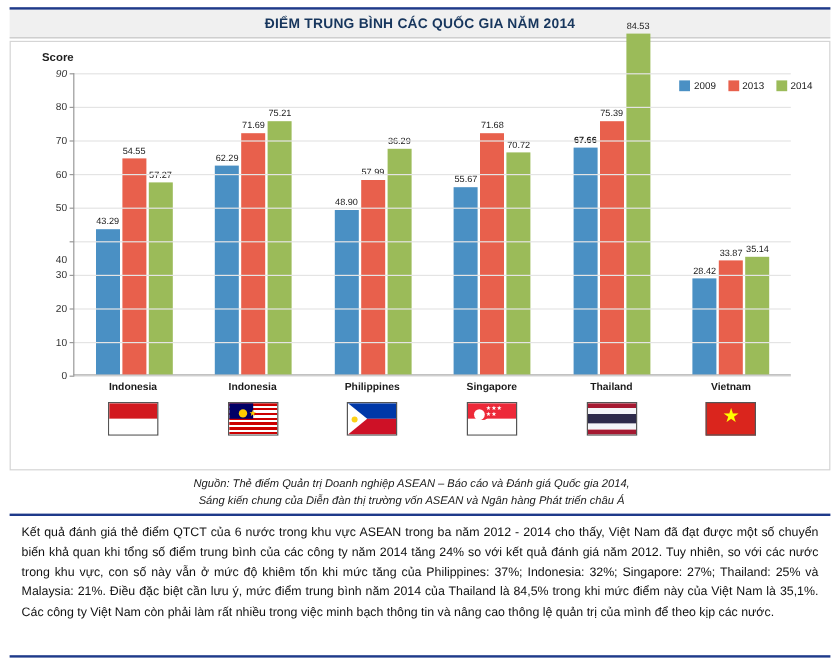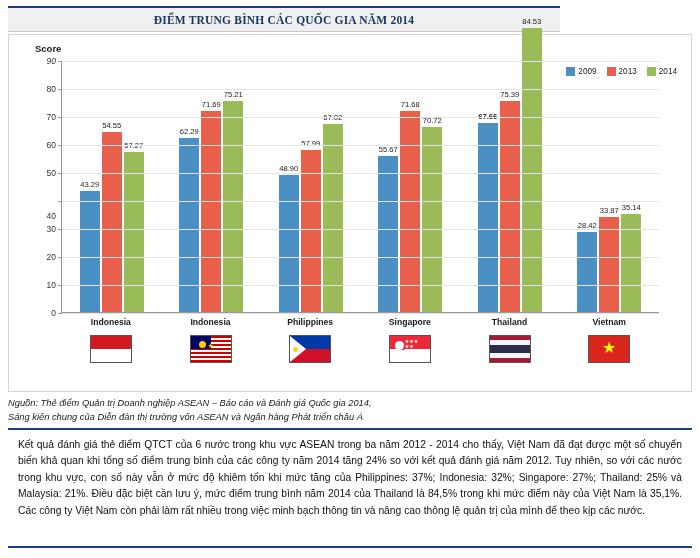--- a/index.html
+++ b/index.html
@@ -12,25 +12,25 @@
   #page {
     position: relative;
     width: 700px; height: 558px;
     background: #ffffff;
     overflow: hidden;
   }
   
   .title-bar {
     position: absolute;
     left: 8px; top: 6px;
-    width: 552px; height: 26px;
+    width: 684px; height: 26px;
     background: #f0f0f0;
     border-top: 2px solid #1e3a8a;
     border-bottom: 1px solid #c8c8c8;
-    display: flex; align-items: center; justify-content: center; font-family: Liberation Serif, serif;
+    display: flex; align-items: center; justify-content: center;
   }
   .title-text {
     font-size: 11.5px;
     font-weight: bold;
     color: #17365d;
     letter-spacing: 0.2px;
   }
   
   .chart-panel {
     position: absolute;
@@ -173,21 +173,21 @@
   }
   .legend-item { display: flex; align-items: center; gap: 3px; }
   .legend-swatch { width: 9px; height: 9px; display: inline-block; }
   .legend-text { font-size: 8.2px; color: #1a1a1a; }
 
   
   .source {
     position: absolute;
     left: 8px; top: 396px;
     width: 684px;
-    text-align: left;
+    text-align: center;
     padding-right: 14px;
     font-size: 9.3px;
     font-style: italic;
     color: #1a1a1a;
     line-height: 14px;
   }
   
   .bodybox {
     position: absolute;
     left: 8px; top: 428px;
@@ -260,21 +260,21 @@
           </div>
           <div class="group">
             <div class="bars">
               <div class="bar b2012" style="height: 136.92px;">
                 <span class="val">48.90</span>
               </div>
               <div class="bar b2013" style="height: 162.372px; text-decoration: underline;">
                 <span class="val">57.99</span>
               </div>
               <div class="bar b2014" style="height: 187.656px;">
-                <span class="val">67.02</span>
+                <span class="val">36.29</span>
               </div>
             </div>
           </div>
           <div class="group">
             <div class="bars">
               <div class="bar b2012" style="height: 155.876px;">
                 <span class="val">55.67</span>
               </div>
               <div class="bar b2013" style="height: 200.704px;">
                 <span class="val">71.68</span>

